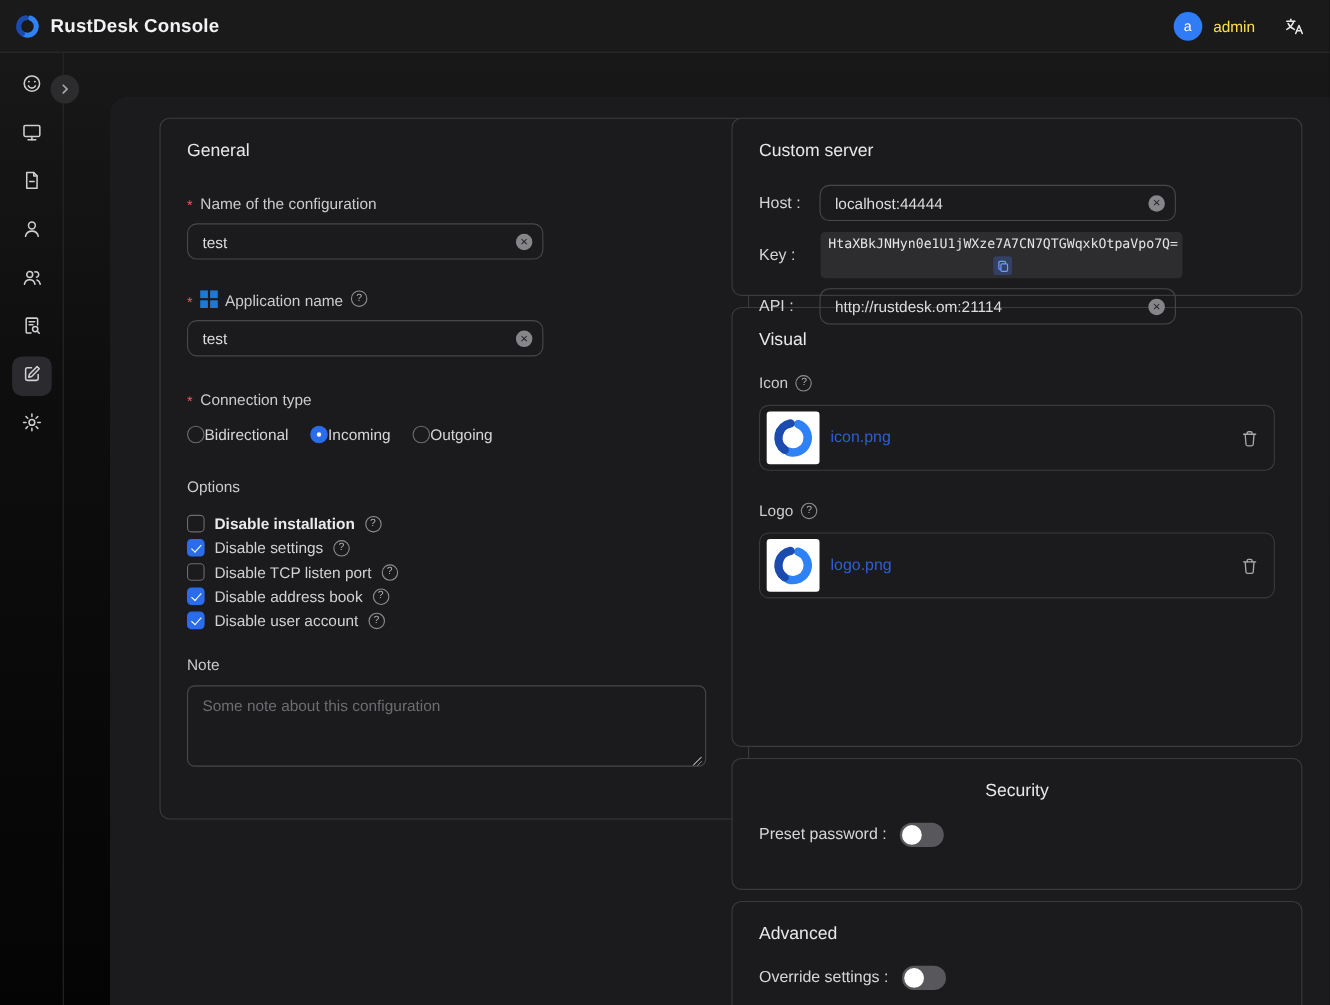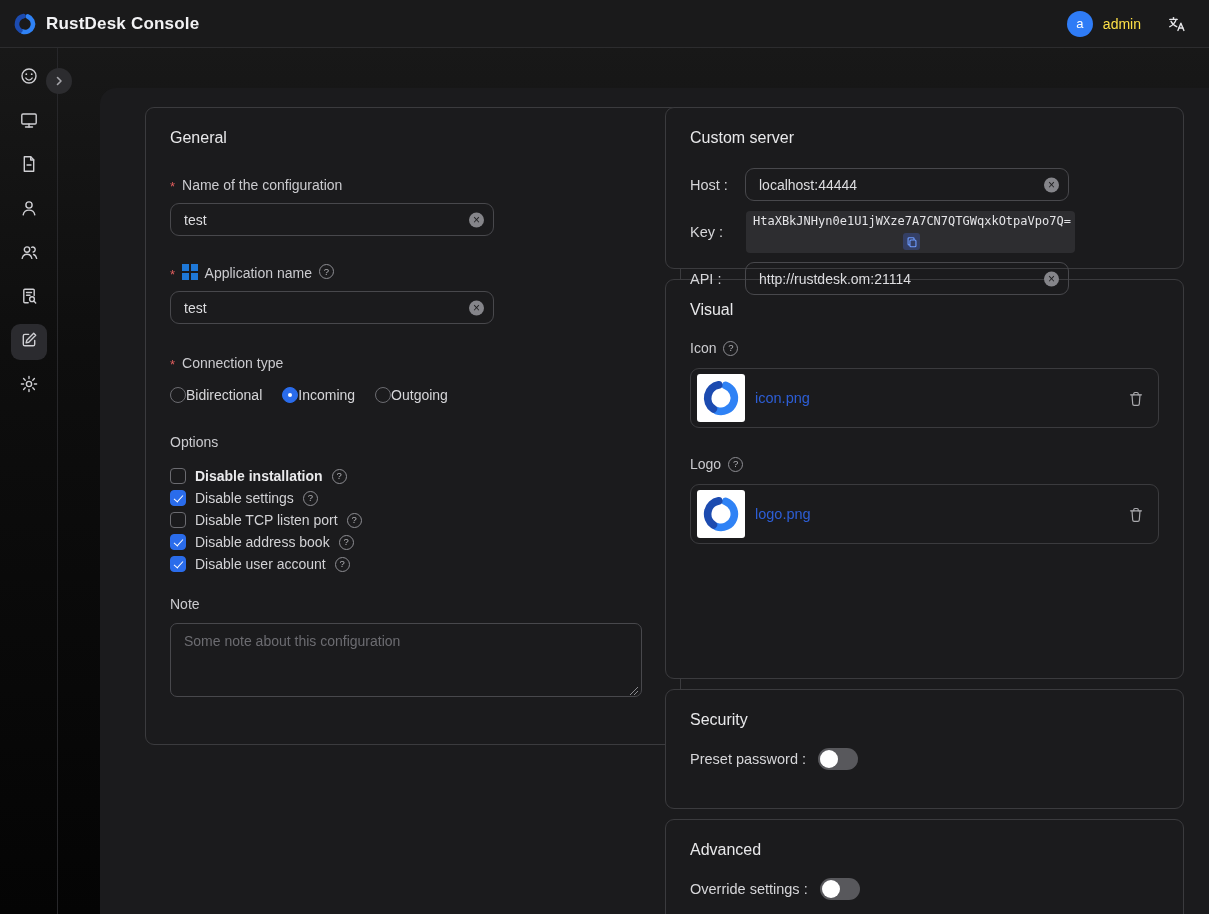--- a/index.html
+++ b/index.html
@@ -121,21 +121,21 @@
     cursor:pointer; display:inline-block; }
   .toggle .knob { position:absolute; left:2px; top:2px; width:18px; height:18px; border-radius:50%;
     background:#fff; }
 
   
   .mt28{margin-top:28px}.mt30{margin-top:30px}.mt20{margin-top:20px}.mt14{margin-top:14px}
   .mt8{margin-top:8px}.mt10{margin-top:10px}
   .general-card { height:638px; }
   .server-card { height:162px; }
   .visual-card { height:400px; }
-  .security-card { height:120px; }
+  .security-card { height:120px;text-align:center; }
   .advanced-card { height:200px; }
 </style>
 </head>
 <body>
 
 <div class="screen">
 
   <header class="topbar">
     <div class="brand">
       <span style="display:flex;">

